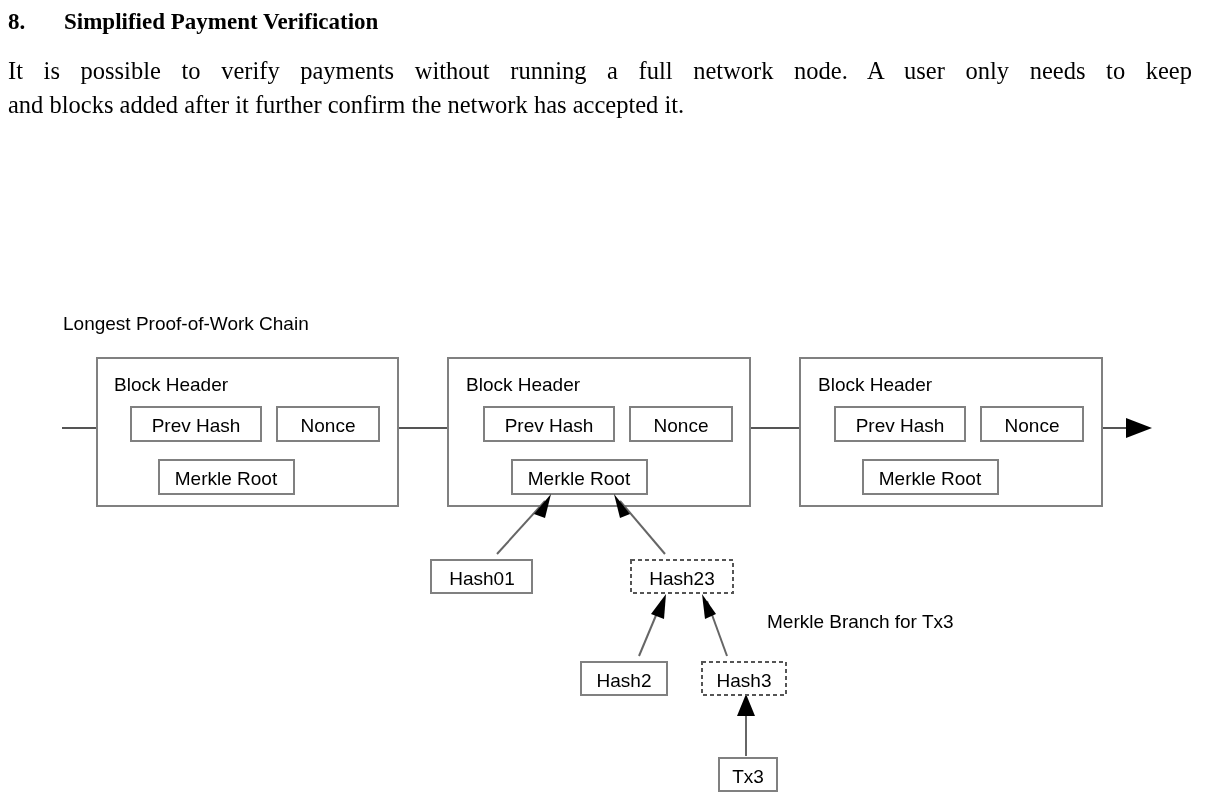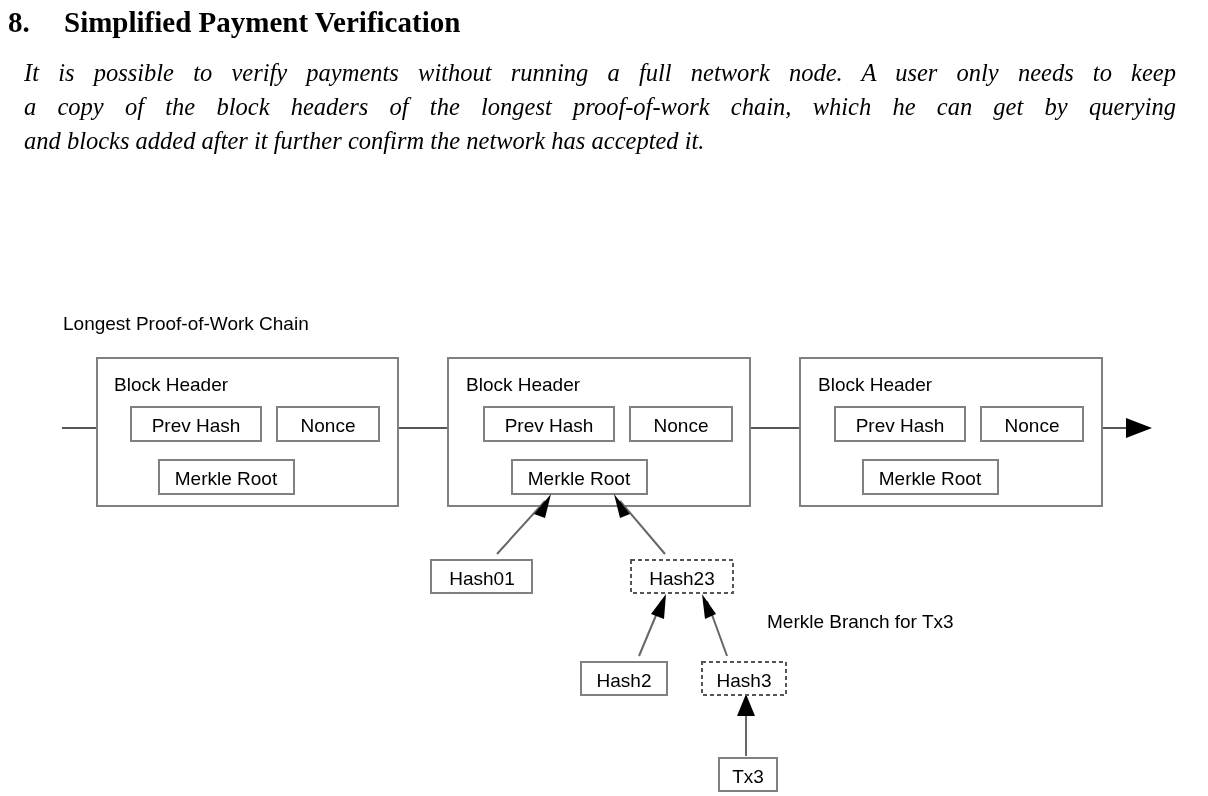--- a/index.html
+++ b/index.html
@@ -19,34 +19,33 @@
   
   .doc {
     position: absolute;
     left: 8px;
     top: 4px;
     width: 1184px;
   }
   .section-heading {
     font-family: "Liberation Serif", serif;
     font-weight: bold;
-    font-size: 29px;
+    font-size: 23px;
     line-height: 36px;
     margin: 0 0 14px 0;
     white-space: pre;
   }
   .section-heading .sec-num {
     display: inline-block;
     width: 56px;
   }
   .body-para {
     font-size: 24.5px;
     line-height: 34px;
-    margin: 16px;
-    font-style: italic;
+    margin: 0;
   }
   .body-para .line {
     display: block;
     white-space: pre;
   }
   .body-para .line.just {
     text-align: justify;
     text-align-last: justify;
     white-space: normal;
   }
@@ -100,21 +99,20 @@
 </style>
 </head>
 <body>
 
 <div class="doc">
 
   <h1 class="section-heading"><span class="sec-num">8.</span><span>Simplified Payment Verification</span></h1>
 
   <p class="body-para">
     <span class="line just">It is possible to verify payments without running a full network node.  A user only needs to keep</span>
-    <span class="line just">a copy of the block headers of the longest proof-of-work chain, which he can get by querying</span>
     <span class="line">and blocks added after it further confirm the network has accepted it.</span>
   </p>
 </div>
 
 <div class="diagram">
 <svg width="1208" height="500" viewBox="0 0 1208 500" xmlns="http://www.w3.org/2000/svg">
 
   <text class="dlabel" x="63" y="34">Longest Proof-of-Work Chain</text>
 
   <g>

